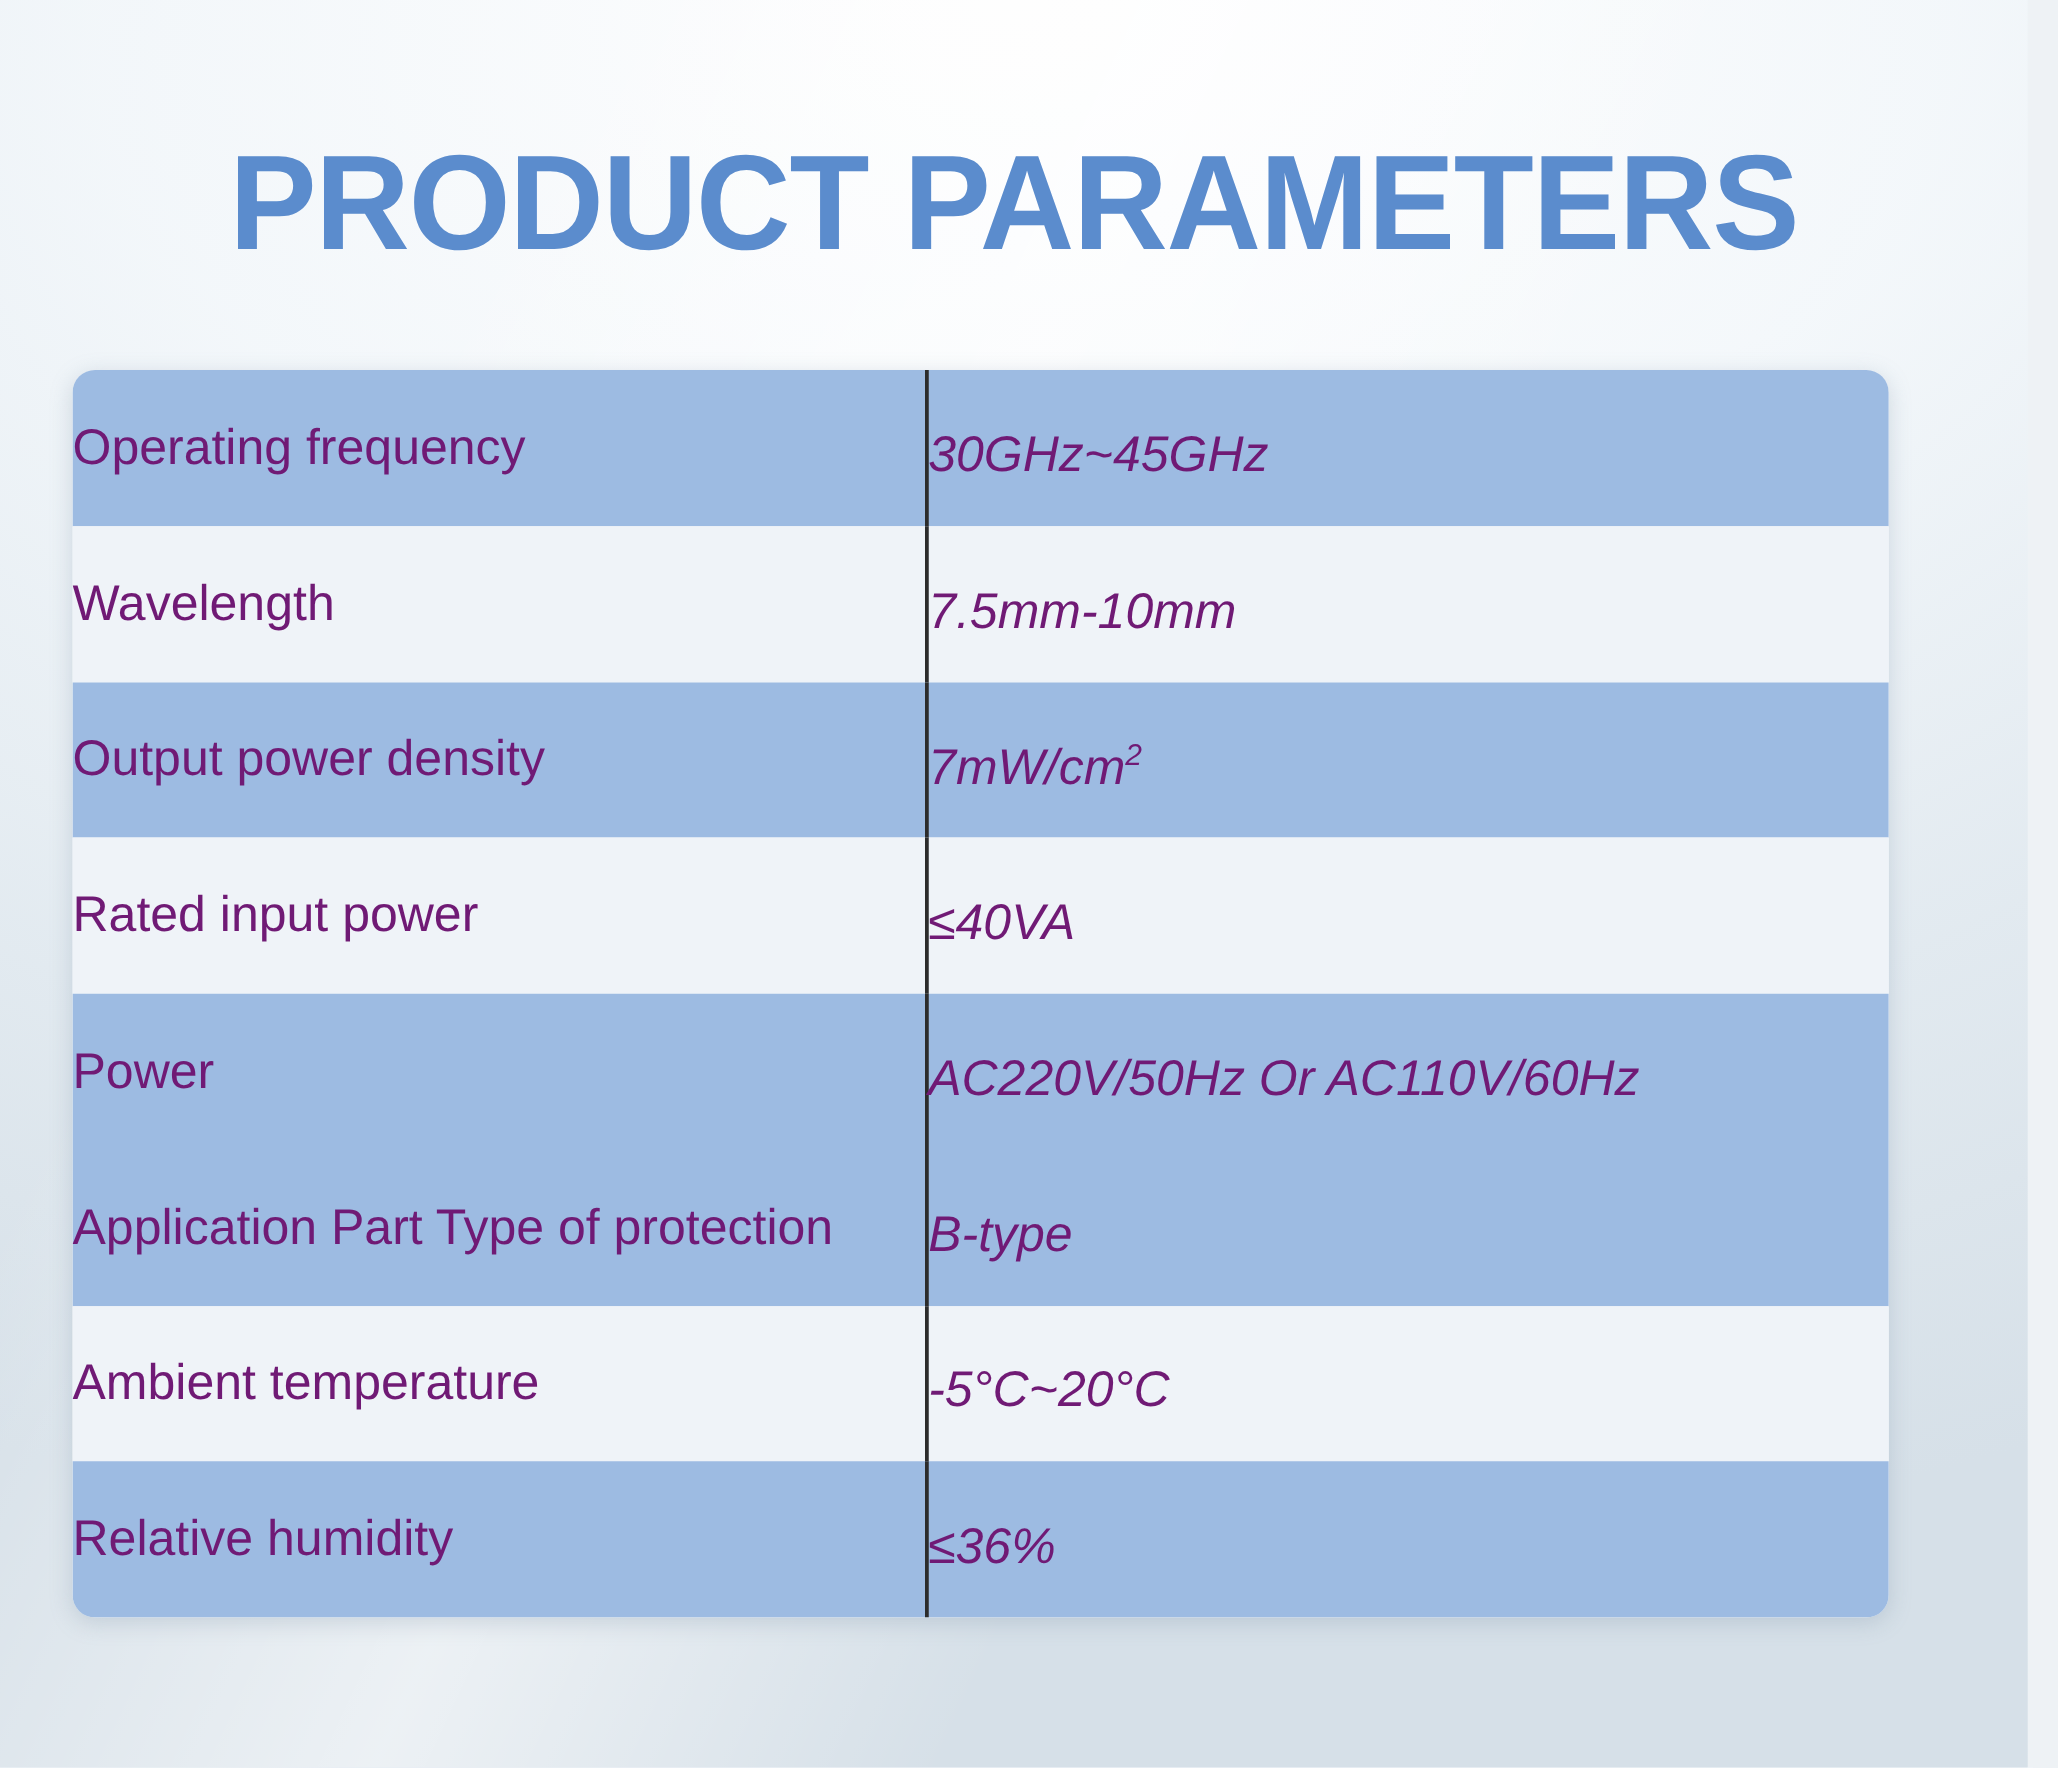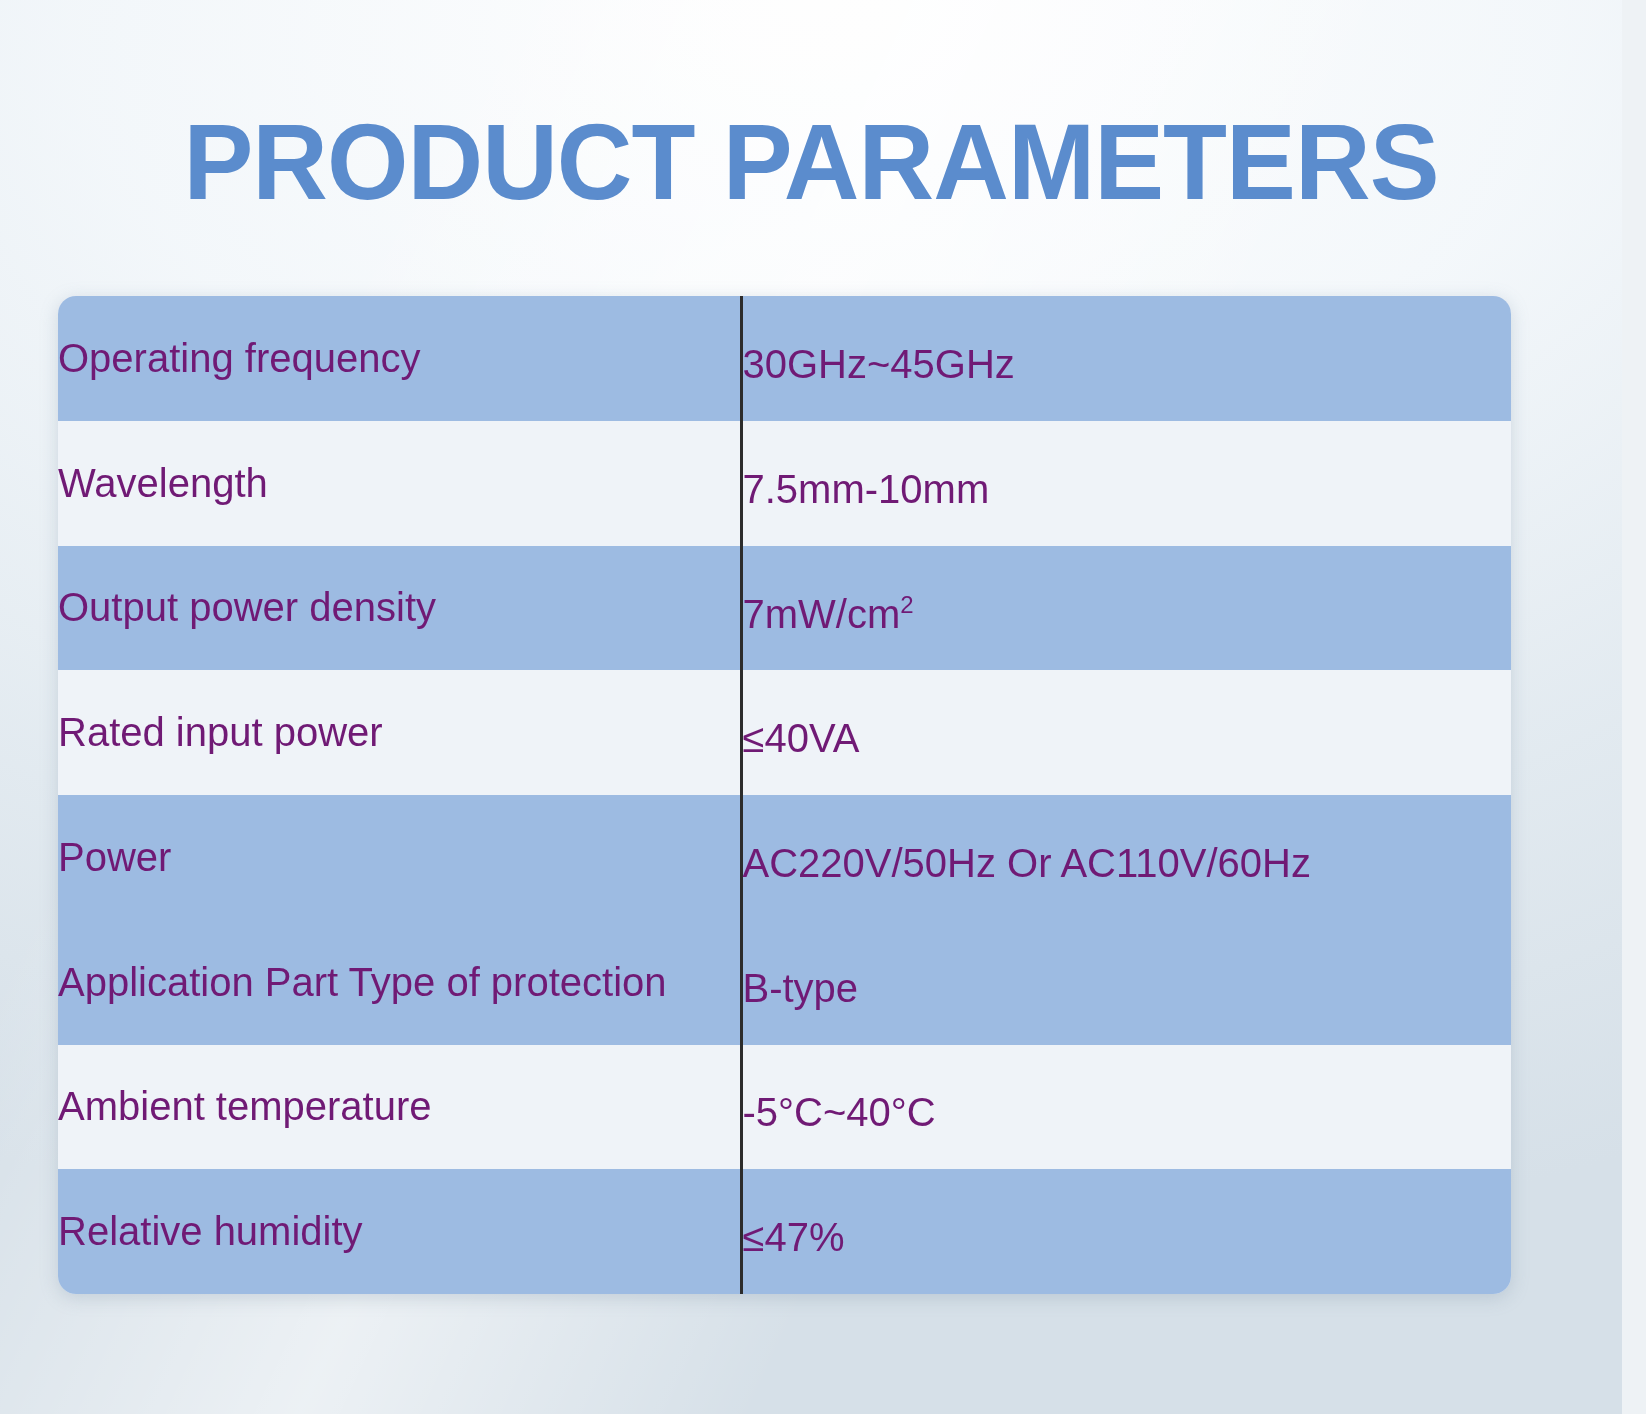--- a/index.html
+++ b/index.html
@@ -80,21 +80,21 @@
     border-right: 3px solid #2c2c2c;
   }
   td.value {
     padding-left: 32px;
     box-sizing: border-box;
   }
   tr.band-a td { background: #9dbbe2; }
   tr.band-b td { background: #eff3f8; }
 
   
-  td.value span { display: inline-block; transform: translateY(6px); }
+  td.value span { display: inline-block; transform: translateY(6px); font-style: italic; }
 
   .sup { font-size: 24px; vertical-align: super; }
 </style>
 </head>
 <body>
 
 <div class="page">
 
   <div class="title">PRODUCT PARAMETERS</div>
 
@@ -120,23 +120,23 @@
         <tr class="band-a">
           <td class="label">Power</td>
           <td class="value"><span>AC220V/50Hz Or AC110V/60Hz</span></td>
         </tr>
         <tr class="band-a">
           <td class="label">Application Part Type of protection</td>
           <td class="value"><span>B-type</span></td>
         </tr>
         <tr class="band-b">
           <td class="label">Ambient temperature</td>
-          <td class="value"><span>-5°C~40°C</span></td>
+          <td class="value"><span>-5°C~20°C</span></td>
         </tr>
         <tr class="band-a">
           <td class="label">Relative humidity</td>
-          <td class="value"><span>≤47%</span></td>
+          <td class="value"><span>≤36%</span></td>
         </tr>
       </tbody>
     </table>
   </div>
 
 </div>
 
 </body></html>

